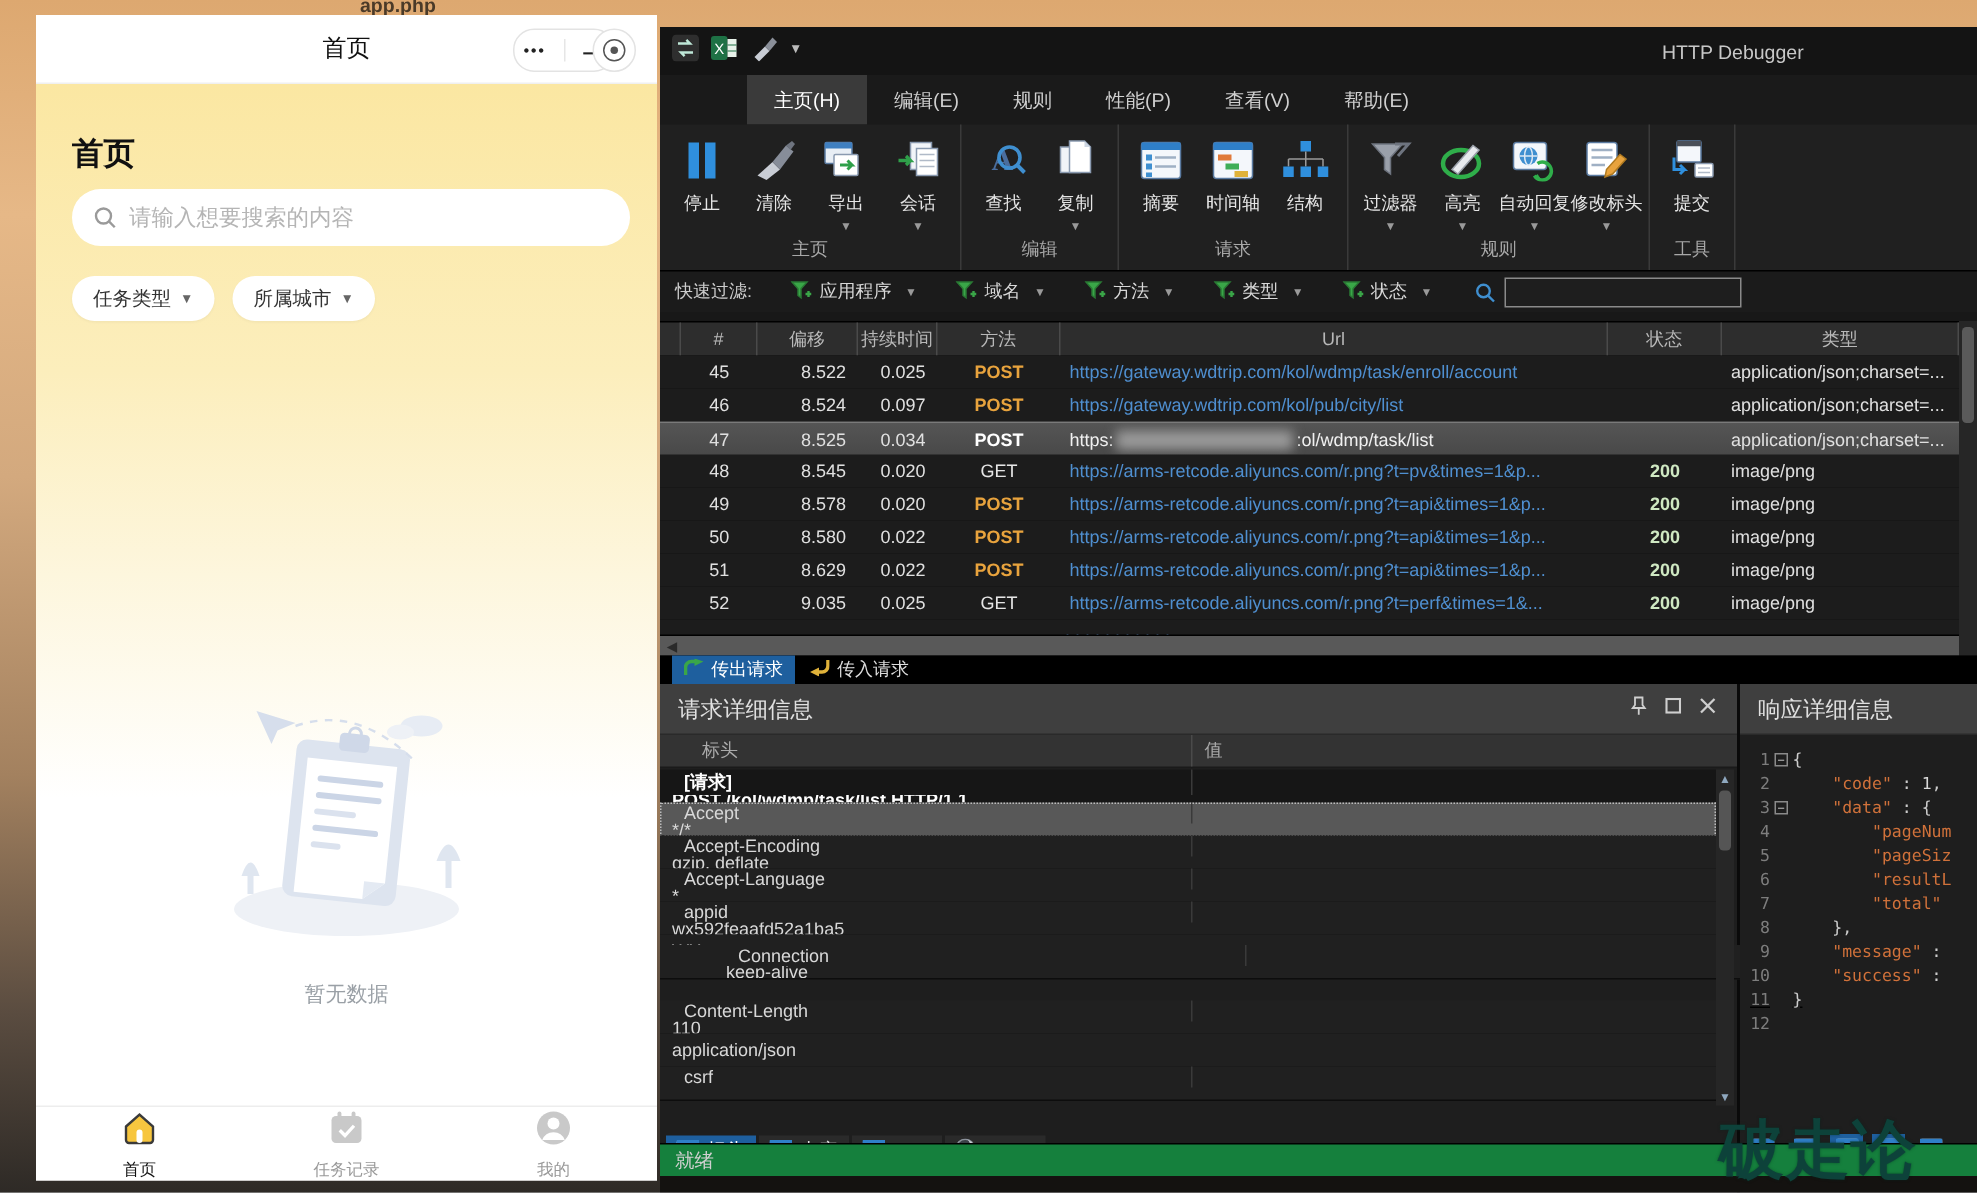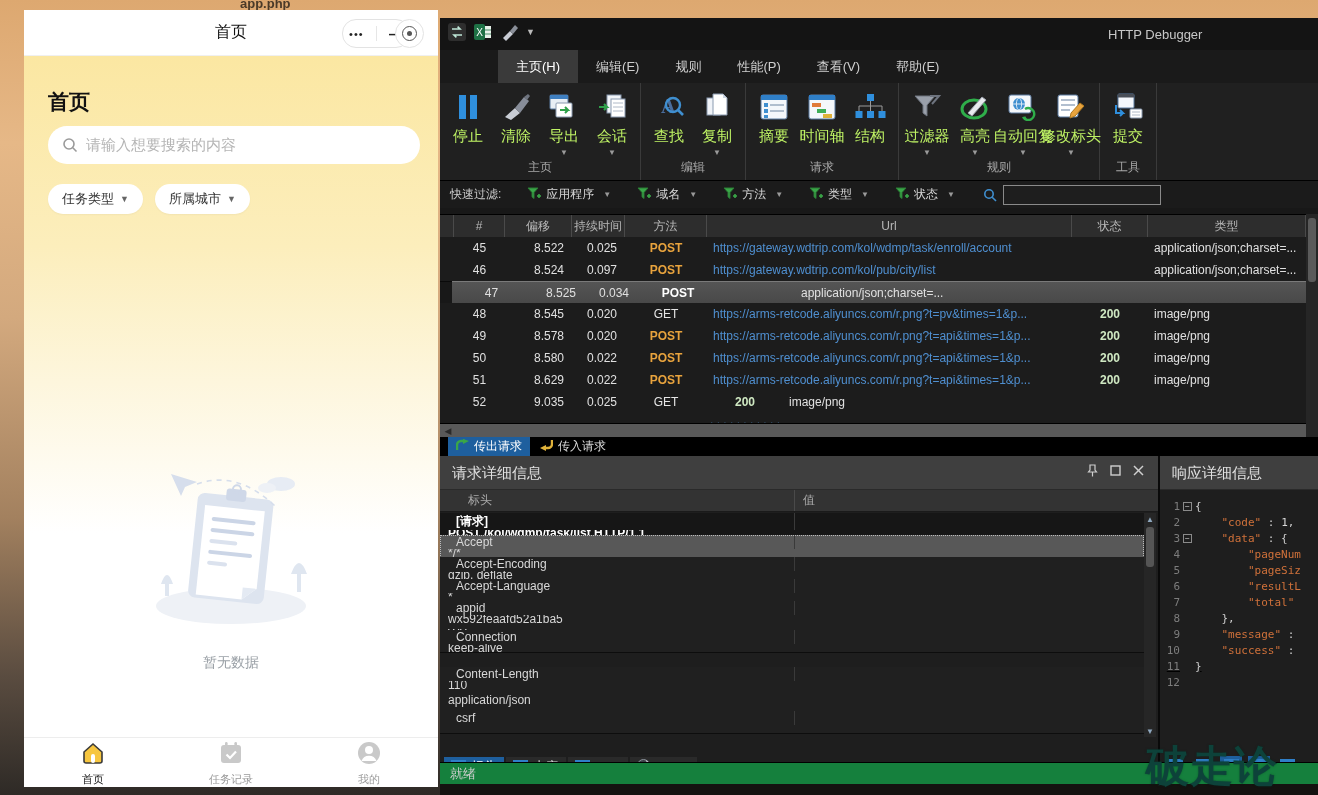--- a/index.html
+++ b/index.html
@@ -42,36 +42,36 @@
   #hd-title{left:668px;top:9px;color:#c8c8c8;font-size:13px;}
   #hd-menu{left:0;top:32px;width:878px;height:33px;background:#1a1a1a;display:flex;padding-left:58px;box-sizing:border-box;}
   .mtab{height:33px;display:flex;align-items:center;padding:0 18px;color:#cfcfcf;font-size:13px;}
   .mtab.active{background:#3a3a3a;color:#fff;}
   #hd-ribbon{left:0;top:65px;width:878px;height:97px;background:#202020;display:flex;}
   .rgroup{display:flex;flex-direction:column;border-right:1px solid #3a3a3a;padding:0 4px;}
   .rbtns{display:flex;flex:1;align-items:flex-start;padding-top:6px;}
   .rbtn{display:flex;flex-direction:column;align-items:center;width:46px;margin:0 1px;}
   .rbtn.wide{width:auto;padding:0 4px;}
   .ricon{height:36px;display:flex;align-items:center;justify-content:center;}
-  .rlabel{color:#bef264;font-size:15px;white-space:nowrap;margin-top:2px;}
+  .rlabel{color:#e5e5e5;font-size:12px;white-space:nowrap;margin-top:2px;}
   .rcaret{color:#9a9a9a;font-size:8px;margin-top:2px;height:8px;}
   .rglabel{text-align:center;color:#a8a8a8;font-size:12px;padding:3px 0 5px 0;}
   #hd-qfbar{left:0;top:162px;width:878px;height:27px;background:#1b1b1b;border-top:1px solid #000;display:flex;align-items:center;}
   #qf-label{color:#cccccc;font-size:12px;margin-left:10px;}
   .qf-item{display:flex;align-items:center;gap:5px;margin-left:26px;color:#d8d8d8;font-size:12px;}
   .qf-item .dn{font-size:8px;color:#9a9a9a;margin-left:4px;}
   #qf-search{display:flex;align-items:center;margin-left:28px;gap:6px;}
   #qf-input{width:148px;height:18px;background:#1e1e1e;border:1px solid #8a8a8a;color:#ddd;font-size:12px;padding:0 4px;}
 
   
   #tbl-header{left:0;top:196px;width:866px;height:22px;background:#2d2d2d;display:flex;border-top:1px solid #000;border-bottom:1px solid #000;}
   .hcell{color:#b8b8b8;font-size:12px;display:flex;align-items:center;justify-content:center;border-right:1px solid #4a4a4a;box-sizing:border-box;height:22px;}
   #tbl-rows{left:0;top:219px;width:866px;}
   .trow{position:absolute;left:0;width:866px;height:22px;display:flex;border-bottom:1px solid #0a0a0a;background:#1c1c1c;}
-  .trow.selected{background:linear-gradient(180deg,#555 0%,#484848 100%);border-top:1px solid #7a7a7a;border-bottom:1px solid #7a7a7a;margin-left:12px;}
+  .trow.selected{background:linear-gradient(180deg,#555 0%,#484848 100%);border-top:1px solid #7a7a7a;border-bottom:1px solid #7a7a7a;}
   .tcell{font-size:12px;color:#e0e0e0;display:flex;align-items:center;box-sizing:border-box;overflow:hidden;white-space:nowrap;}
   .tcell.center{justify-content:center;}
   .tcell.right{justify-content:flex-end;padding-right:8px;}
   .tcell.left{padding-left:6px;}
   .method-POST{color:#e8a33d;font-weight:bold;}
   .method-GET{color:#e6e6e6;}
   .trow.selected .method-POST{color:#fff;}
   .url{color:#4f8fd0;}
   .trow.selected .url{color:#f0f0f0;}
   .status-200{color:#cfe8c2;font-weight:bold;}
@@ -551,20 +551,25 @@
           </span>
           <span class="tcell center" style="width: 76px;"></span>
           <span class="tcell left" style="width: 158px;">application/json;charset=...</span>
         </div>
         <div class="trow selected" style="top: 44px;">
           <span class="tcell center" style="width: 14px;"></span>
           <span class="tcell center" style="width: 51px;">47</span>
           <span class="tcell right" style="width: 67px;">8.525</span>
           <span class="tcell right" style="width: 53px;">0.034</span>
           <span class="tcell center method-POST" style="width: 82px;">POST</span>
+          <span class="tcell left" style="width: 365px;">
+            <span class="url">https:</span>
+            <span class="redacted"></span>
+            <span class="url">:ol/wdmp/task/list</span>
+          </span>
           <span class="tcell center" style="width: 76px;"></span>
           <span class="tcell left" style="width: 158px;">application/json;charset=...</span>
         </div>
         <div class="trow" style="top: 66px;">
           <span class="tcell center" style="width: 14px;"></span>
           <span class="tcell center" style="width: 51px;">48</span>
           <span class="tcell right" style="width: 67px;">8.545</span>
           <span class="tcell right" style="width: 53px;">0.020</span>
           <span class="tcell center method-GET" style="width: 82px;">GET</span>
           <span class="tcell left" style="width: 365px;">
@@ -608,20 +613,23 @@
           </span>
           <span class="tcell center status-200" style="width: 76px;">200</span>
           <span class="tcell left" style="width: 158px;">image/png</span>
         </div>
         <div class="trow" style="top: 154px;">
           <span class="tcell center" style="width: 14px;"></span>
           <span class="tcell center" style="width: 51px;">52</span>
           <span class="tcell right" style="width: 67px;">9.035</span>
           <span class="tcell right" style="width: 53px;">0.025</span>
           <span class="tcell center method-GET" style="width: 82px;">GET</span>
+          <span class="tcell left" style="width: 365px;">
+            <span class="url">https://arms-retcode.aliyuncs.com/r.png?t=perf&amp;times=1&amp;...</span>
+          </span>
           <span class="tcell center status-200" style="width: 76px;">200</span>
           <span class="tcell left" style="width: 158px;">image/png</span>
         </div>
       </div>
     <div class="abs" id="tbl-partial">. . . . . . . . . . .</div>
     <div class="abs" id="tbl-hscroll">
         <span class="harrow">◀</span>
       </div>
     <div class="abs" id="tbl-vscroll">
         <span class="thumb"></span>
@@ -682,21 +690,21 @@
             <span class="hc1">Accept-Language</span>
             <span class="hc2">*</span>
           </div>
           <div class="hrow" style="top: 88px;">
             <span class="hc1">appid</span>
             <span class="hc2">wx592feaafd52a1ba5</span>
           </div>
           <div class="hrow" style="top: 110px;">
             <span class="hc2">WX</span>
           </div>
-          <div class="hrow" style="top: 117px;">
+          <div class="hrow" style="top: 117px; padding-left: 36px;">
             <span class="hc1">Connection</span>
             <span class="hc2">keep-alive</span>
           </div>
           <div class="hrow" style="top: 154px;">
             <span class="hc1">Content-Length</span>
             <span class="hc2">110</span>
           </div>
           <div class="hrow" style="top: 176px;">
             <span class="hc2">application/json</span>
           </div>

